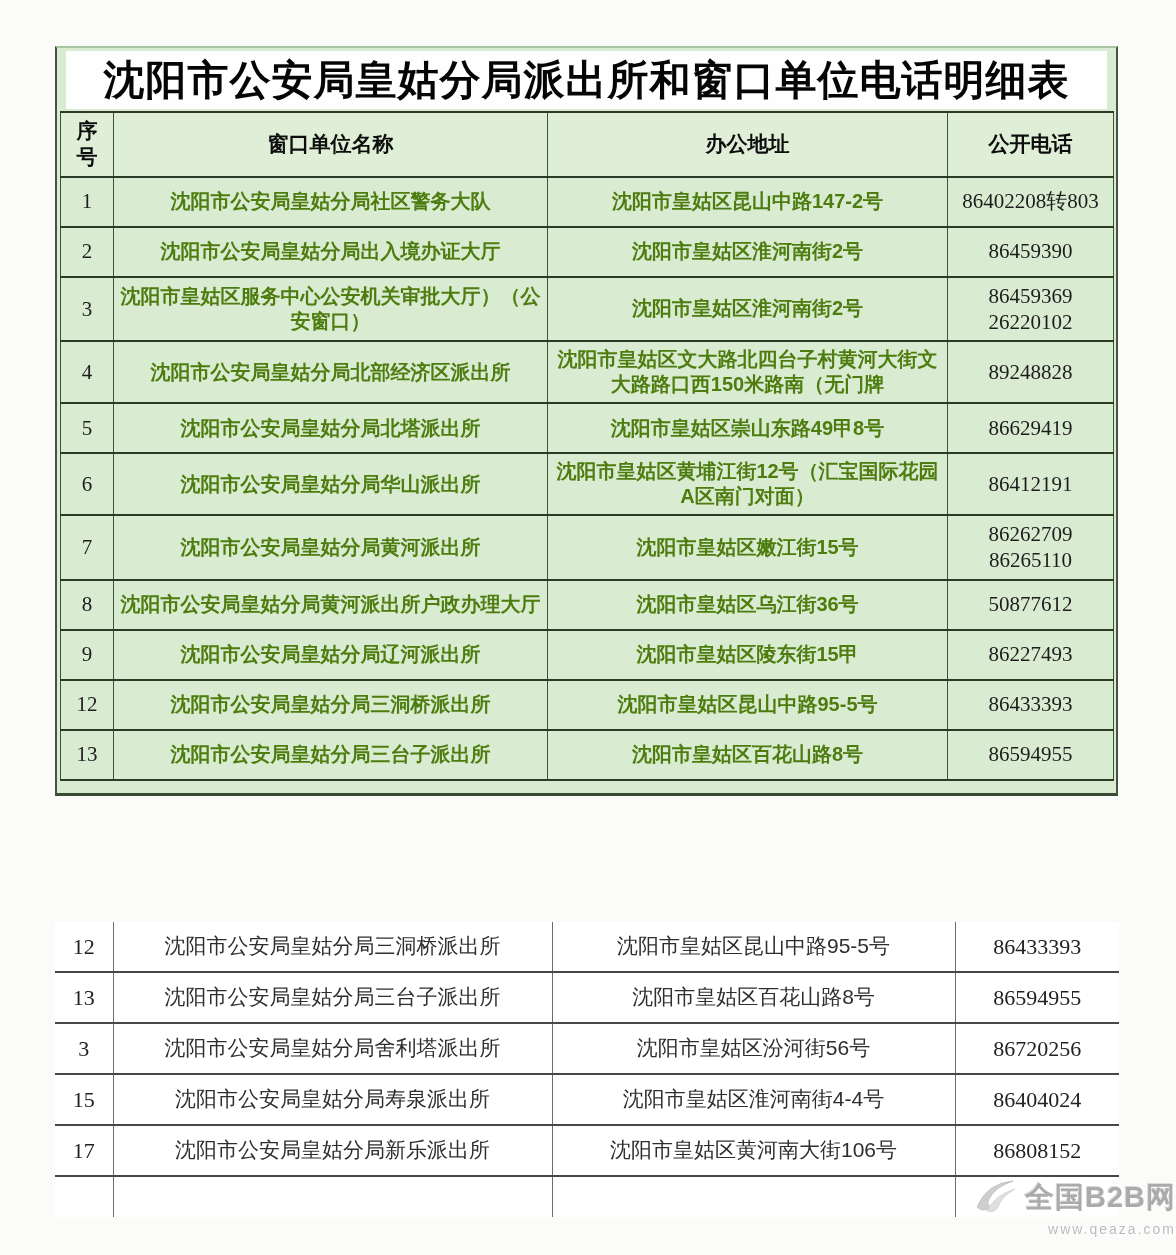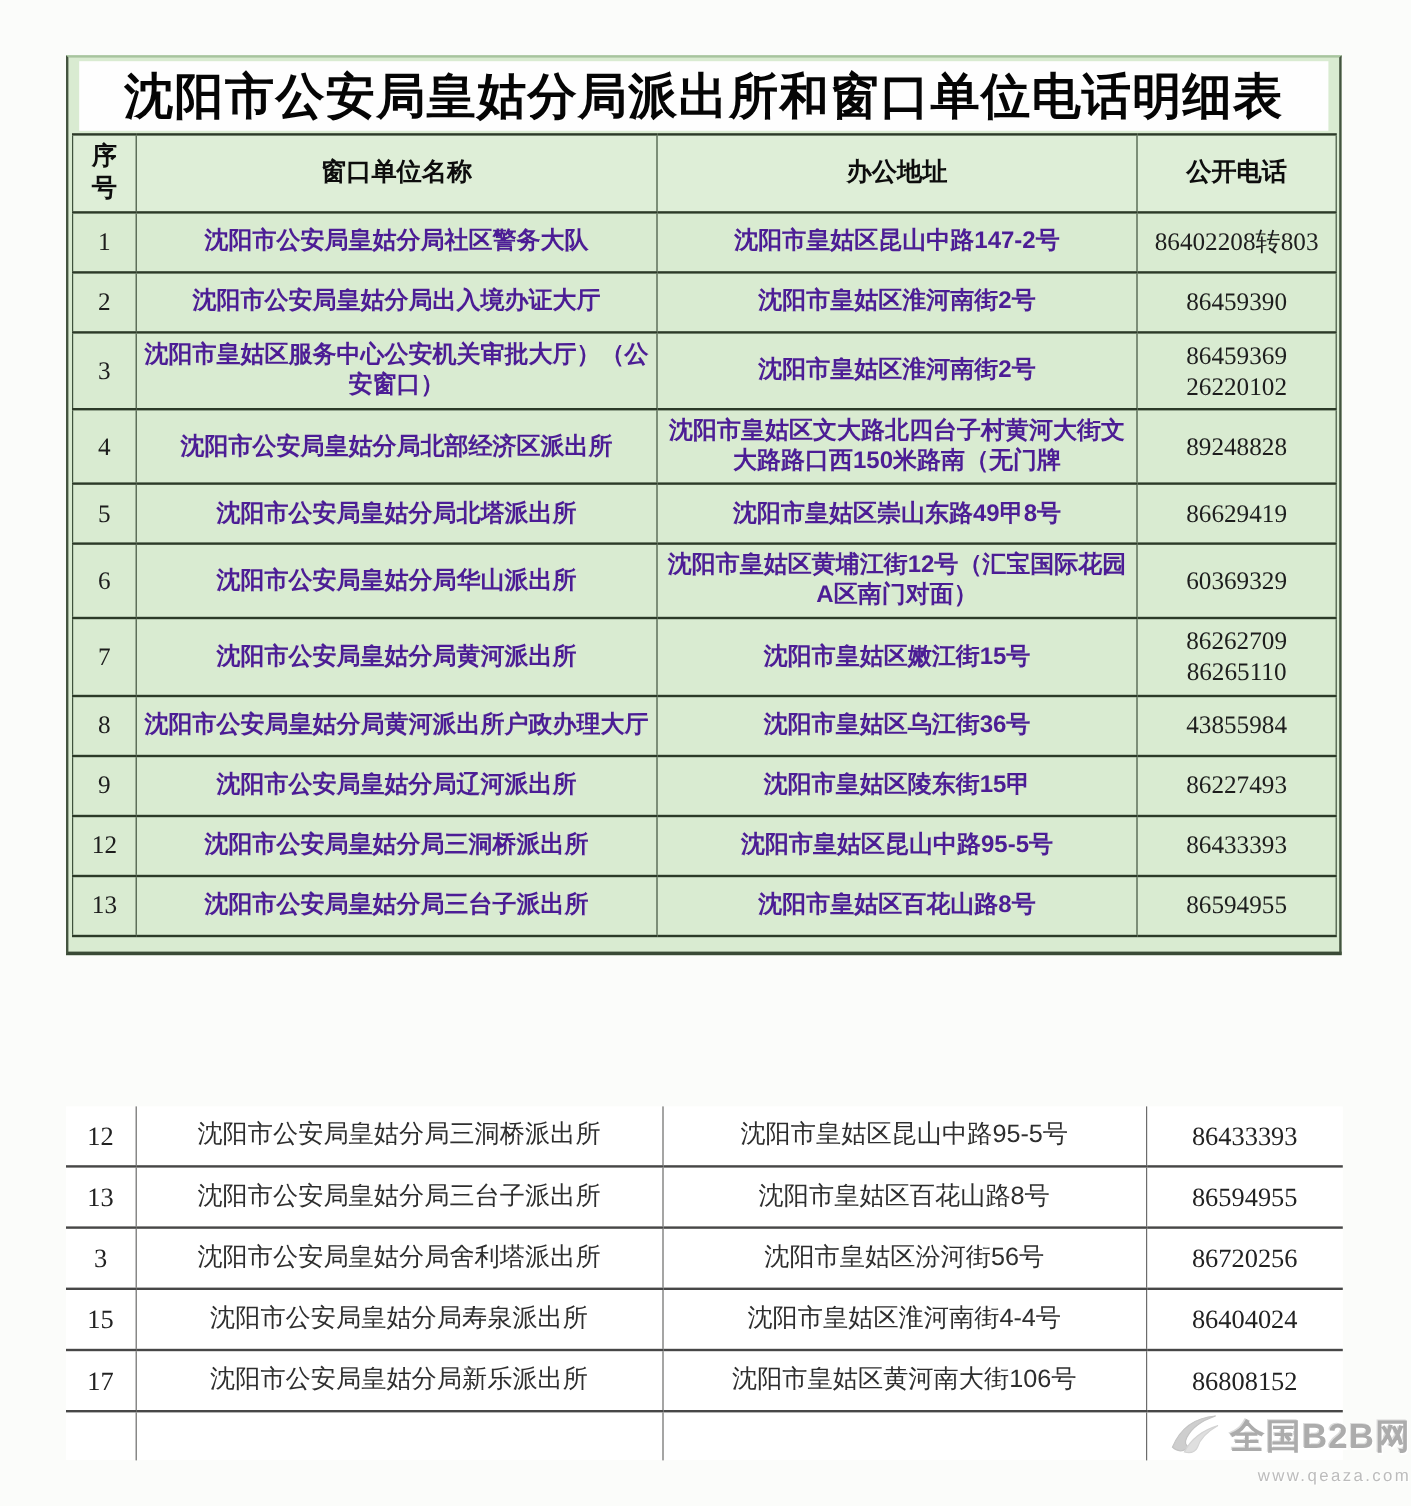--- a/index.html
+++ b/index.html
@@ -52,21 +52,21 @@
   table.g-table th, table.g-table td {
     border-left: 1.5px solid #3f523c;
     border-right: 1.5px solid #3f523c;
     border-top: 2.5px solid #2c3a28;
     border-bottom: 2.5px solid #2c3a28;
     text-align: center;
     vertical-align: middle;
     padding: 5px 6px;
     line-height: 1.25;
     background: #d9ebd1;
-    color: #4c1d95;
+    color: #4d7c0f;
     white-space: pre-line;
     overflow: hidden;
   }
   table.g-table th {
     background: #deeed7;
     font-size: 21px;
     font-weight: bold;
     height: 40px;
     color: #0d0d0d;
   }
@@ -203,34 +203,34 @@
           <tr>
             <td class="col-no">5</td>
             <td class="col-name">沈阳市公安局皇姑分局北塔派出所</td>
             <td class="col-address">沈阳市皇姑区崇山东路49甲8号</td>
             <td class="col-phone">86629419</td>
           </tr>
           <tr>
             <td class="col-no">6</td>
             <td class="col-name">沈阳市公安局皇姑分局华山派出所</td>
             <td class="col-address">沈阳市皇姑区黄埔江街12号（汇宝国际花园A区南门对面）</td>
-            <td class="col-phone">60369329</td>
+            <td class="col-phone">86412191</td>
           </tr>
           <tr>
             <td class="col-no">7</td>
             <td class="col-name">沈阳市公安局皇姑分局黄河派出所</td>
             <td class="col-address">沈阳市皇姑区嫩江街15号</td>
             <td class="col-phone">86262709
 86265110</td>
           </tr>
           <tr>
             <td class="col-no">8</td>
             <td class="col-name">沈阳市公安局皇姑分局黄河派出所户政办理大厅</td>
             <td class="col-address">沈阳市皇姑区乌江街36号</td>
-            <td class="col-phone">43855984</td>
+            <td class="col-phone">50877612</td>
           </tr>
           <tr>
             <td class="col-no">9</td>
             <td class="col-name">沈阳市公安局皇姑分局辽河派出所</td>
             <td class="col-address">沈阳市皇姑区陵东街15甲</td>
             <td class="col-phone">86227493</td>
           </tr>
           <tr>
             <td class="col-no">12</td>
             <td class="col-name">沈阳市公安局皇姑分局三洞桥派出所</td>

